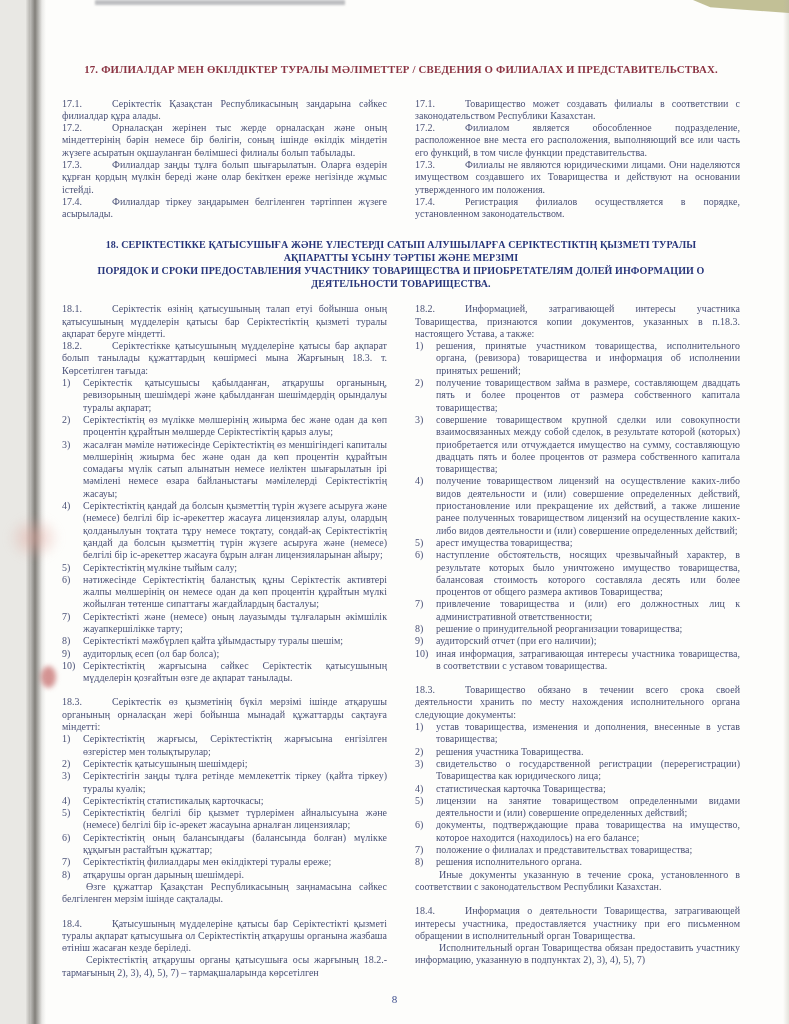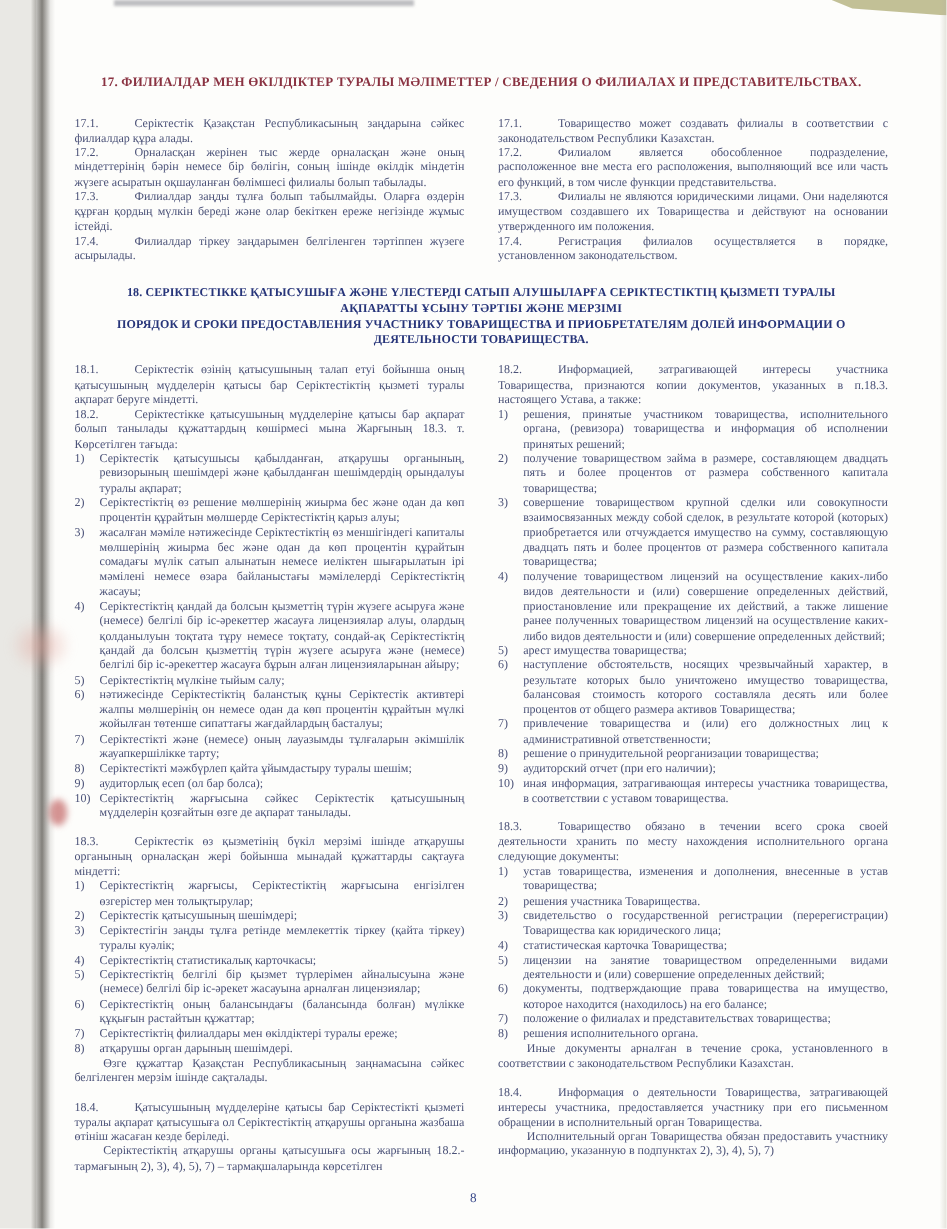--- a/index.html
+++ b/index.html
@@ -65,21 +65,21 @@
   <div class="smudge-red"></div>
 
   <div class="content">
 
     <h1 class="heading17">17.   ФИЛИАЛДАР МЕН ӨКІЛДІКТЕР ТУРАЛЫ МӘЛІМЕТТЕР / СВЕДЕНИЯ О ФИЛИАЛАХ И ПРЕДСТАВИТЕЛЬСТВАХ.</h1>
 
     <div class="cols">
       <div class="col">
           <p class="para"><span class="pnum">17.1.</span><span>Серіктестік Қазақстан Республикасының заңдарына сәйкес филиалдар құра алады.</span></p>
           <p class="para"><span class="pnum">17.2.</span><span>Орналасқан жерінен тыс жерде орналасқан және оның міндеттерінің бәрін немесе бір бөлігін, соның ішінде өкілдік міндетін жүзеге асыратын оқшауланған бөлімшесі филиалы болып табылады.</span></p>
-          <p class="para"><span class="pnum">17.3.</span><span>Филиалдар заңды тұлға болып табылмайды. Оларға өздерін құрған қордың мүлкін береді және олар бекіткен ереже негізінде жұмыс істейді.</span></p>
+          <p class="para"><span class="pnum">17.3.</span><span>Филиалдар заңды тұлға болып шығарылатын. Оларға өздерін құрған қордың мүлкін береді және олар бекіткен ереже негізінде жұмыс істейді.</span></p>
           <p class="para"><span class="pnum">17.4.</span><span>Филиалдар тіркеу заңдарымен белгіленген тәртіппен жүзеге асырылады.</span></p>
         </div>
       <div class="col">
           <p class="para"><span class="pnum">17.1.</span><span>Товарищество может создавать филиалы в соответствии с законодательством Республики Казахстан.</span></p>
           <p class="para"><span class="pnum">17.2.</span><span>Филиалом является обособленное подразделение, расположенное вне места его расположения, выполняющий все или часть его функций, в том числе функции представительства.</span></p>
           <p class="para"><span class="pnum">17.3.</span><span>Филиалы не являются юридическими лицами. Они наделяются имуществом создавшего их Товарищества и действуют на основании утвержденного им положения.</span></p>
           <p class="para"><span class="pnum">17.4.</span><span>Регистрация филиалов осуществляется в порядке, установленном законодательством.</span></p>
         </div>
     </div>
 
@@ -91,21 +91,21 @@
     <div class="cols s18">
       <div class="col">
           <p class="para"><span class="pnum">18.1.</span><span>Серіктестік өзінің қатысушының талап етуі бойынша оның қатысушының мүдделерін қатысы бар Серіктестіктің қызметі туралы ақпарат беруге міндетті.</span></p>
           <p class="para"><span class="pnum">18.2.</span><span>Серіктестікке қатысушының мүдделеріне қатысы бар ақпарат болып танылады құжаттардың көшірмесі мына Жарғының 18.3. т. Көрсетілген тағыда:</span></p>
           <div class="list-item">
             <span class="lnum">1)</span>
             <span class="ltext">Серіктестік қатысушысы қабылданған, атқарушы органының, ревизорының шешімдері және қабылданған шешімдердің орындалуы туралы ақпарат;</span>
           </div>
           <div class="list-item">
             <span class="lnum">2)</span>
-            <span class="ltext">Серіктестіктің өз решение мөлшерінің жиырма бес және одан да көп процентін құрайтын мөлшерде Серіктестіктің қарыз алуы;</span>
+            <span class="ltext">Серіктестіктің өз мүлікке мөлшерінің жиырма бес және одан да көп процентін құрайтын мөлшерде Серіктестіктің қарыз алуы;</span>
           </div>
           <div class="list-item gap-above">
             <span class="lnum">3)</span>
             <span class="ltext">жасалған мәміле нәтижесінде Серіктестіктің өз меншігіндегі капиталы мөлшерінің жиырма бес және одан да көп процентін құрайтын сомадағы мүлік сатып алынатын немесе иеліктен шығарылатын ірі мәмілені немесе өзара байланыстағы мәмілелерді Серіктестіктің жасауы;</span>
           </div>
           <div class="list-item">
             <span class="lnum">4)</span>
             <span class="ltext">Серіктестіктің қандай да болсын қызметтің түрін жүзеге асыруға және (немесе) белгілі бір іс-әрекеттер жасауға лицензиялар алуы, олардың қолданылуын тоқтата тұру немесе тоқтату, сондай-ақ Серіктестіктің қандай да болсын қызметтің түрін жүзеге асыруға және (немесе) белгілі бір іс-әрекеттер жасауға бұрын алған лицензияларынан айыру;</span>
           </div>
           <div class="list-item">
@@ -237,21 +237,21 @@
             <span class="ltext">документы, подтверждающие права товарищества на имущество, которое находится (находилось) на его балансе;</span>
           </div>
           <div class="list-item">
             <span class="lnum">7)</span>
             <span class="ltext">положение о филиалах и представительствах товарищества;</span>
           </div>
           <div class="list-item">
             <span class="lnum">8)</span>
             <span class="ltext">решения исполнительного органа.</span>
           </div>
-          <p class="plain">Иные документы арналған в течение срока, установленного в соответствии с законодательством Республики Казахстан.</p>
+          <p class="plain">Иные документы указанную в течение срока, установленного в соответствии с законодательством Республики Казахстан.</p>
           <p class="para space-above"><span class="pnum">18.4.</span><span>Информация о деятельности Товарищества, затрагивающей интересы участника, предоставляется участнику при его письменном обращении в исполнительный орган Товарищества.</span></p>
           <p class="plain">Исполнительный орган Товарищества обязан предоставить участнику информацию, указанную в подпунктах 2), 3), 4), 5), 7)</p>
         </div>
     </div>
 
   </div>
 
   <div class="page-number">8</div>
 </div>
 

